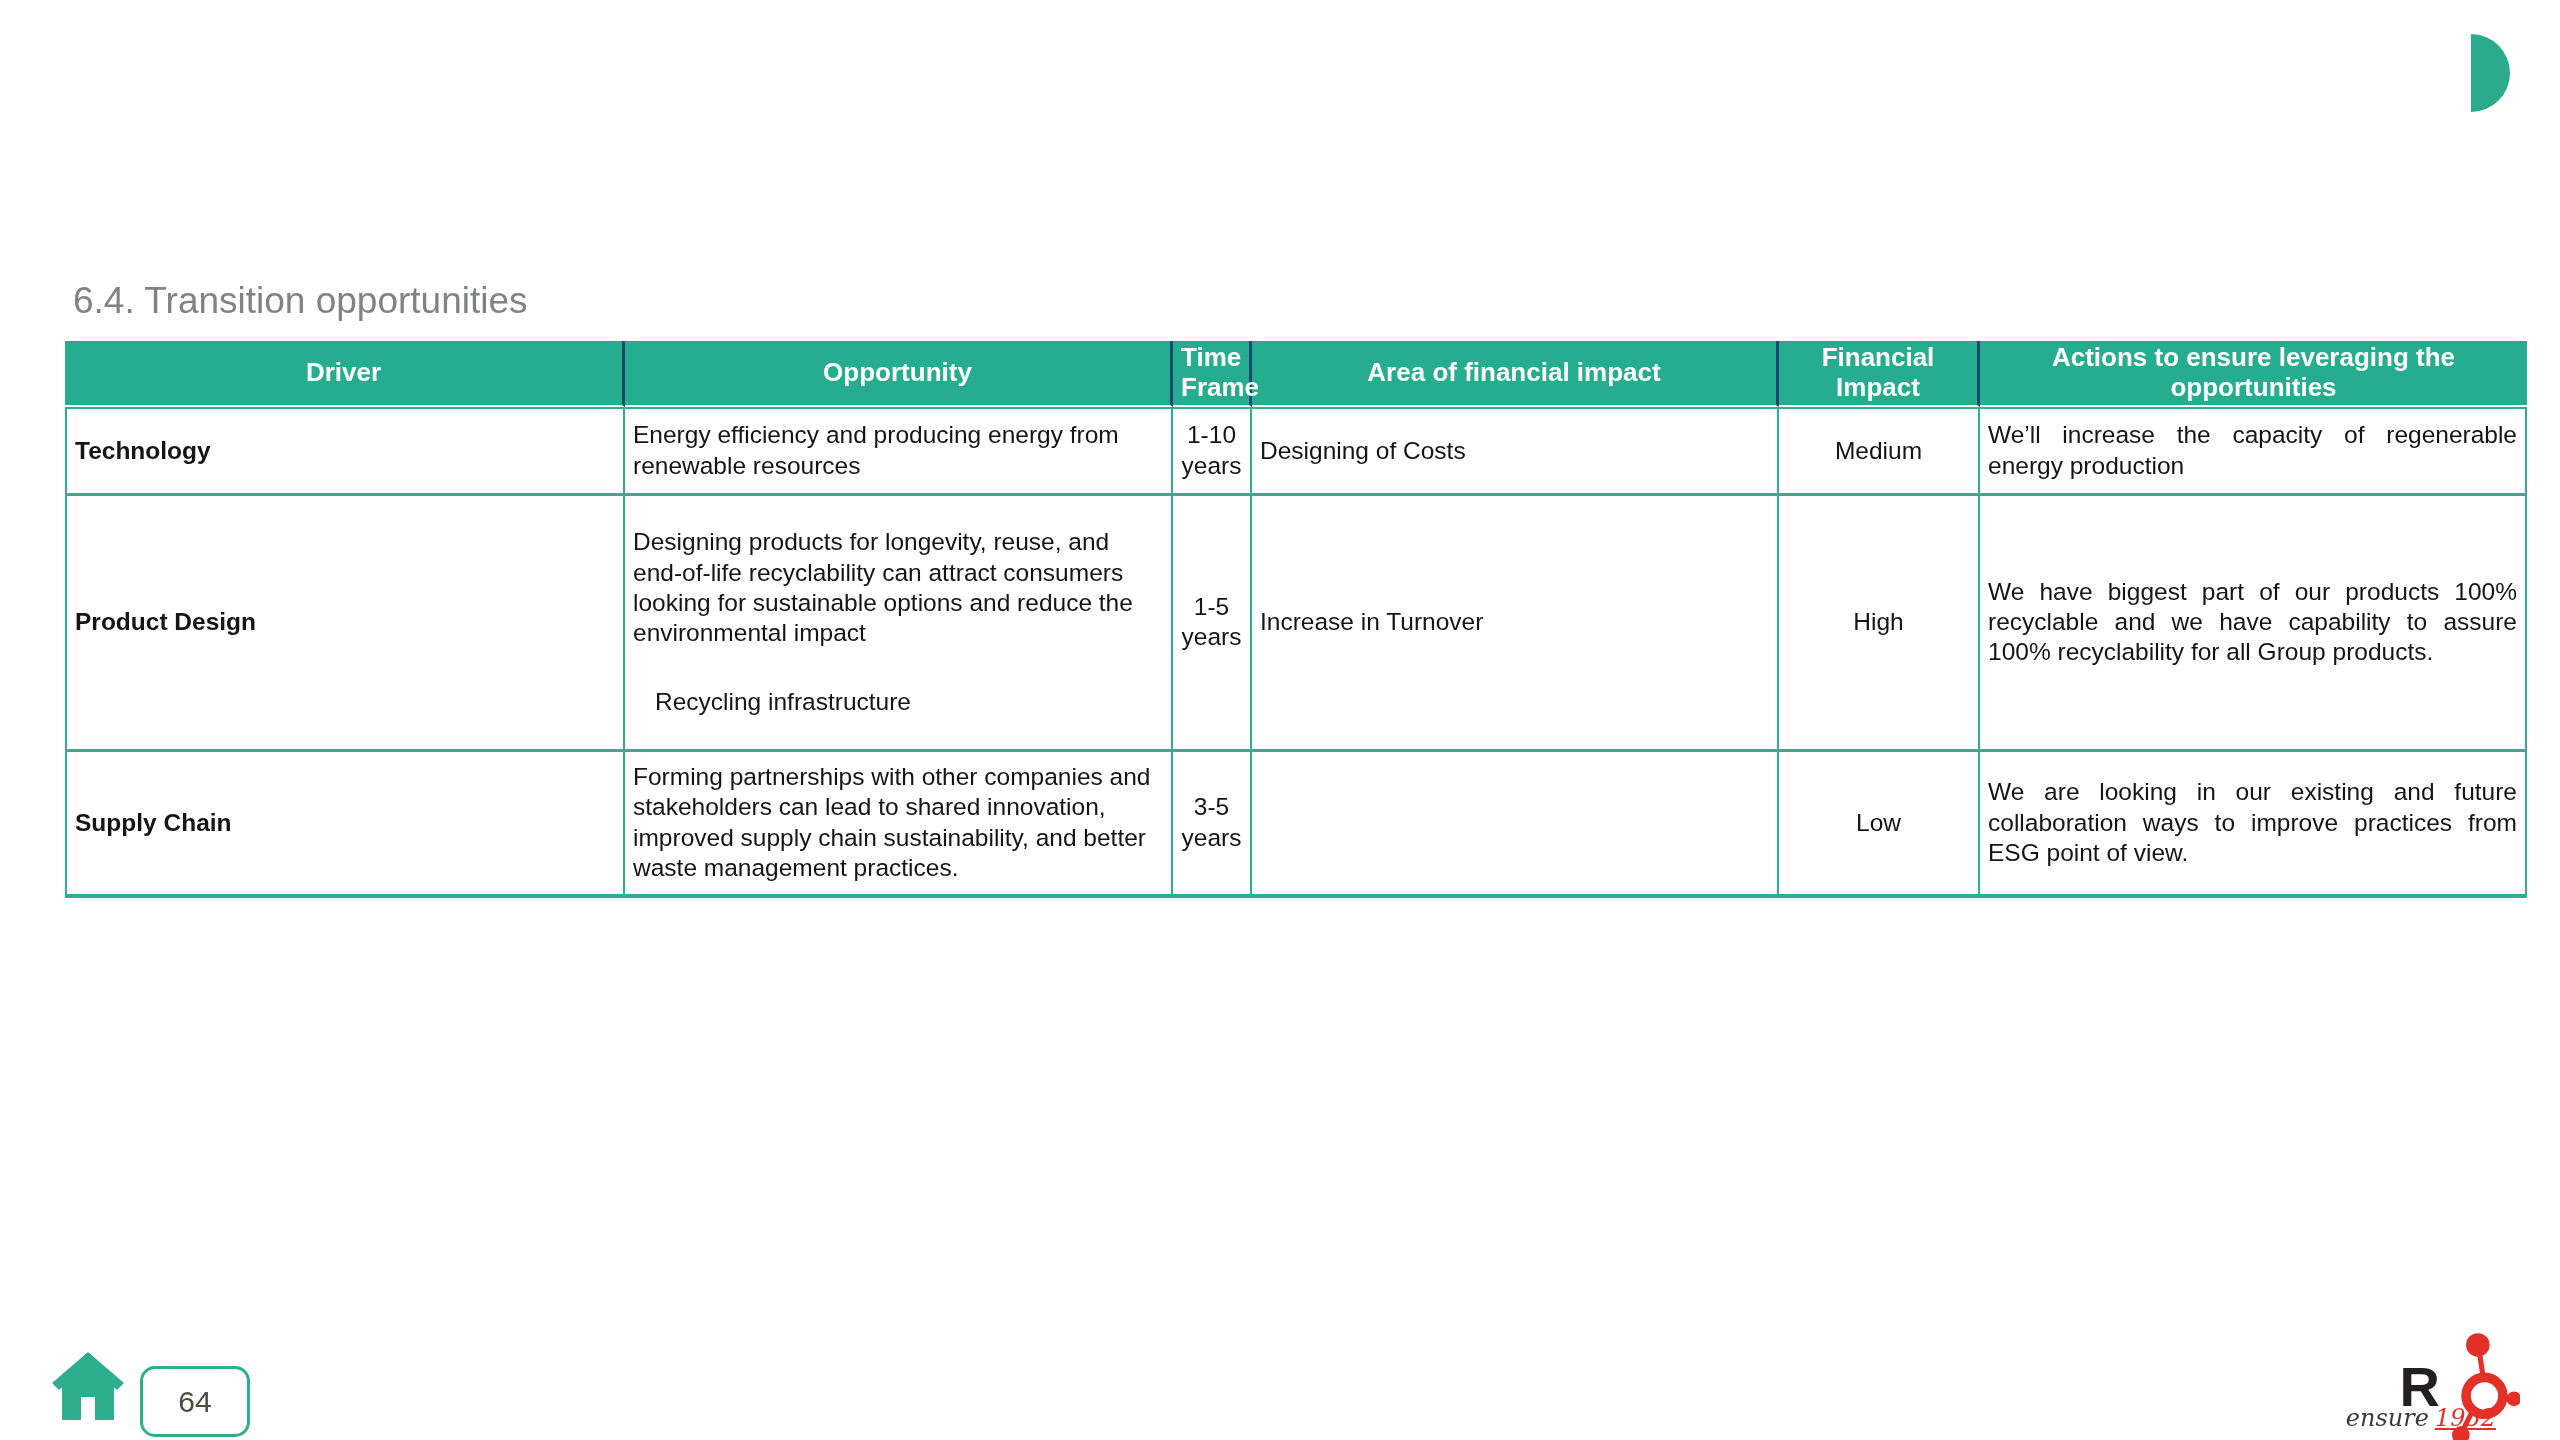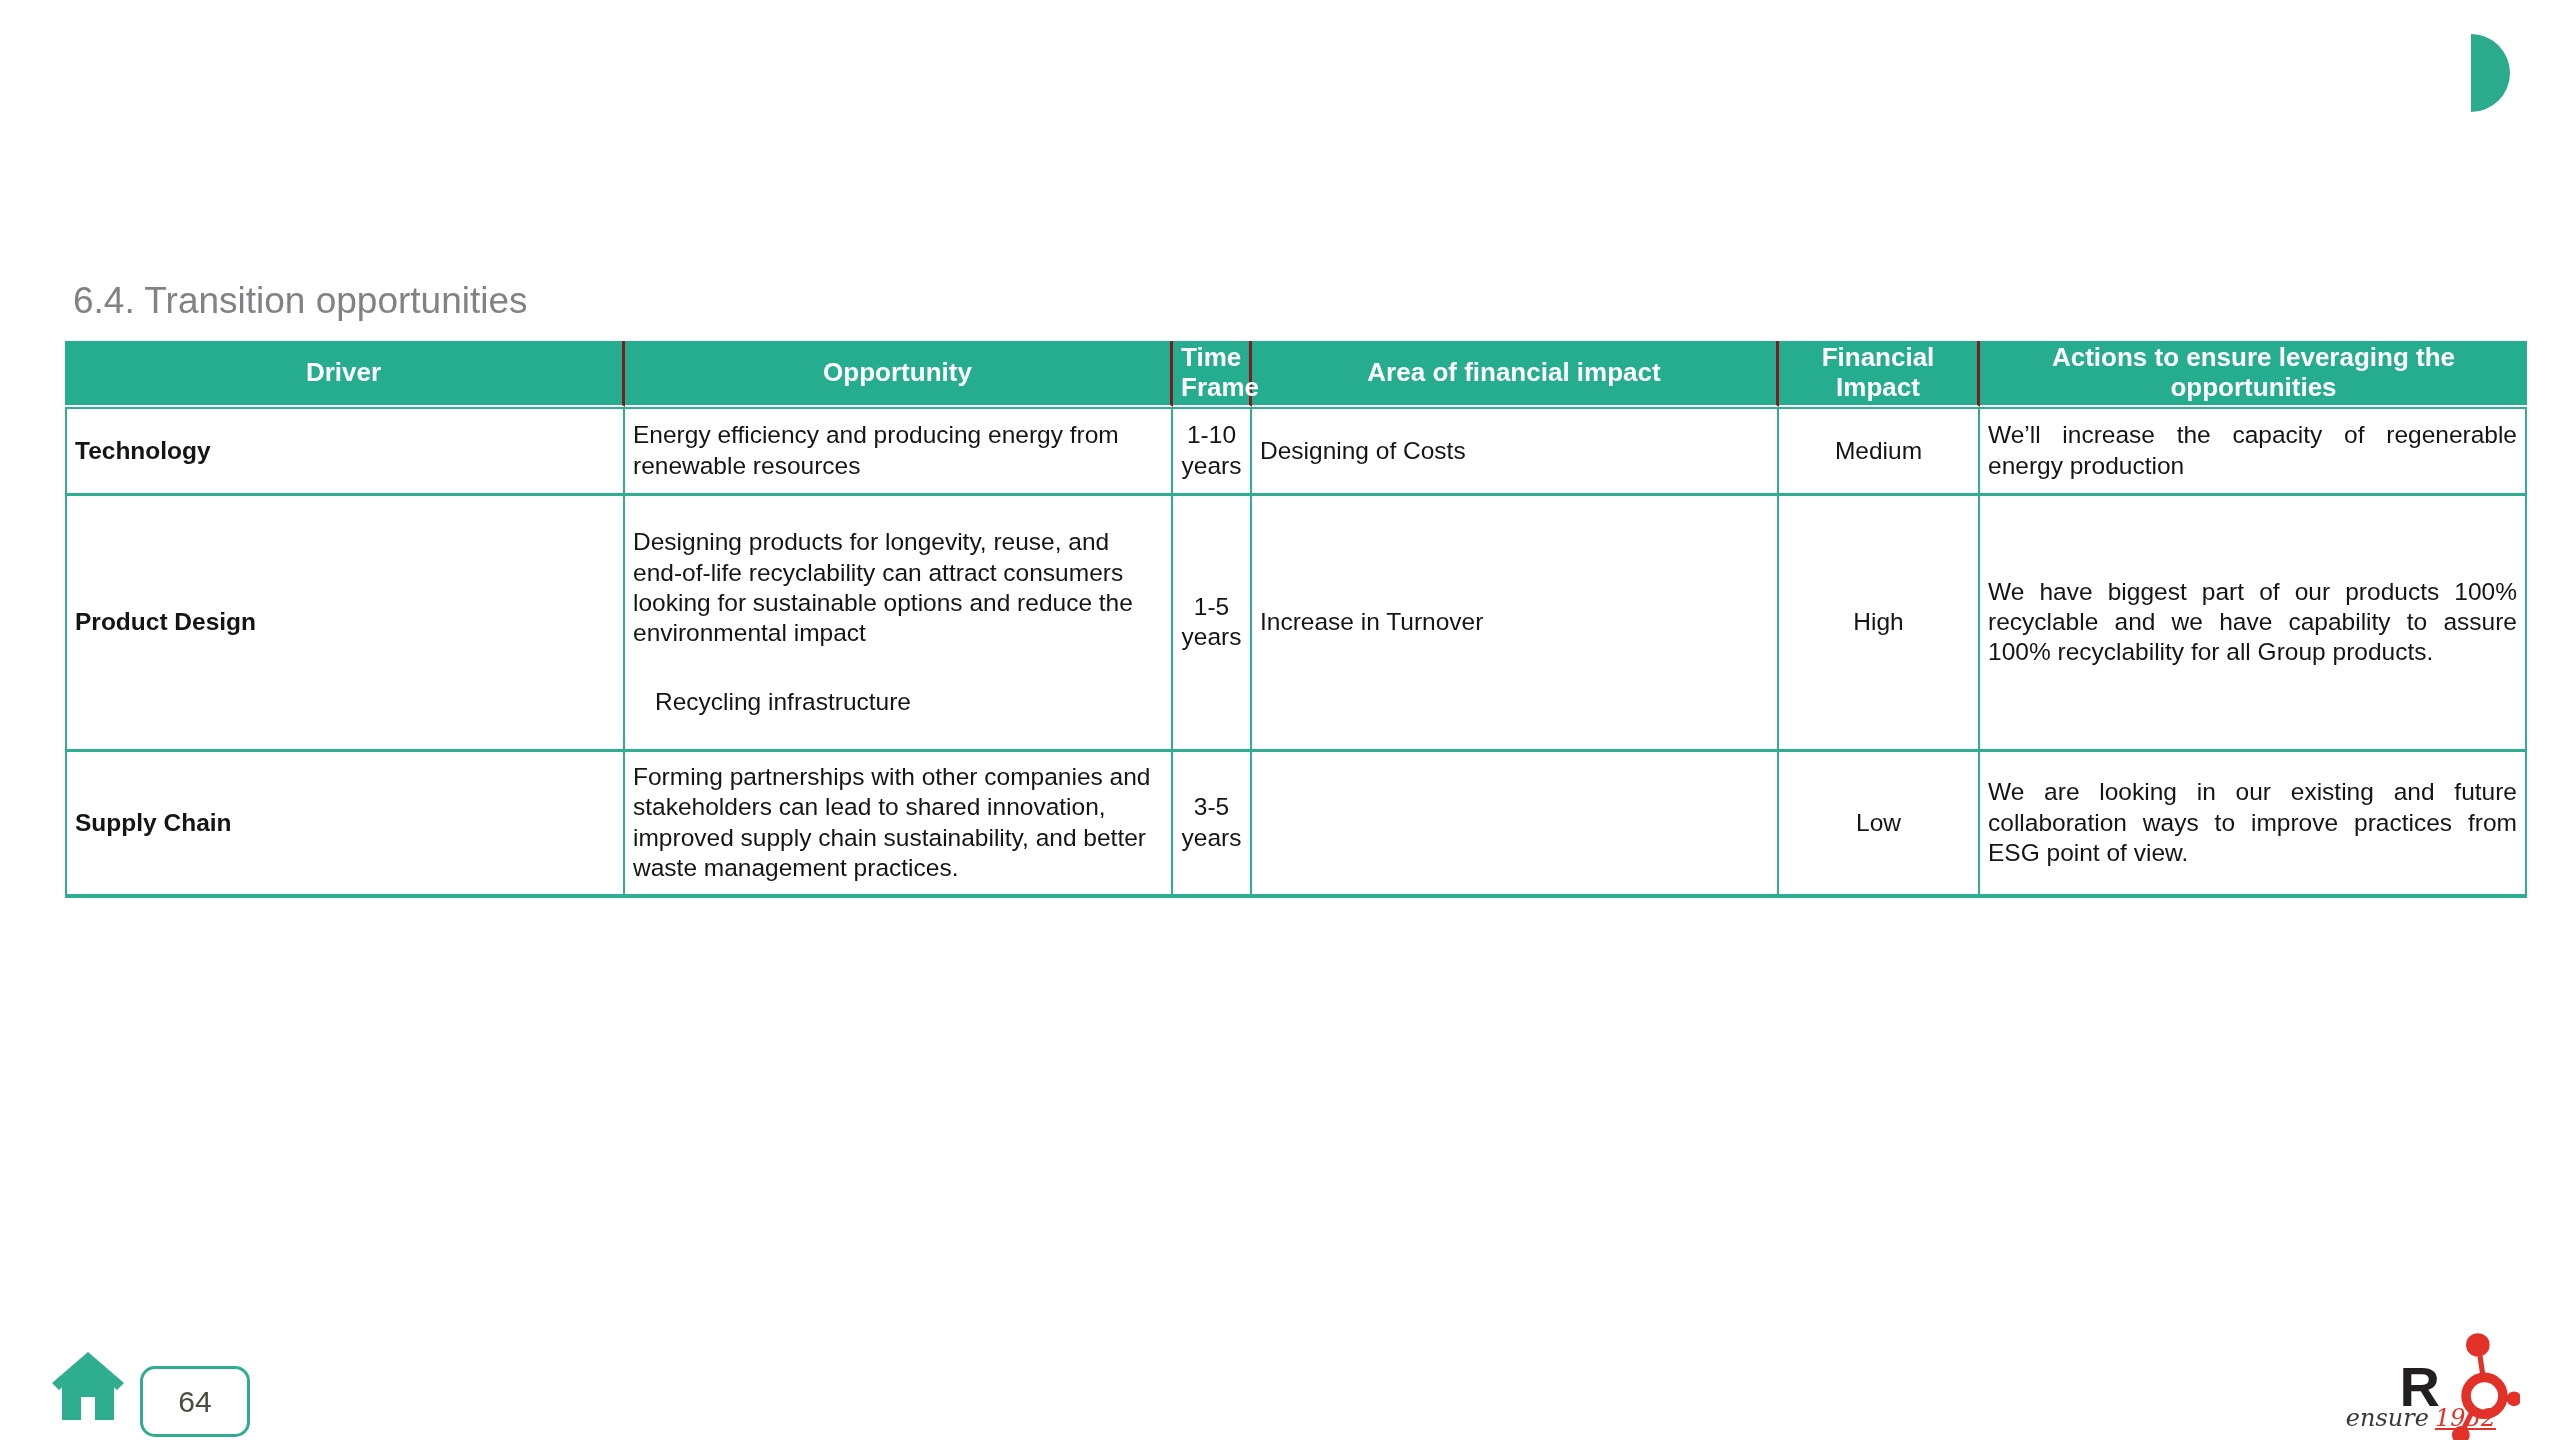--- a/index.html
+++ b/index.html
@@ -81,21 +81,21 @@
   table.opps th {
     background: #26AD90;
     color: #ffffff;
     font-weight: bold;
     font-size: 26px;
     height: 58px;
     vertical-align: middle;
     text-align: center;
     padding: 2px 8px;
     line-height: 1.15;
-    border-right: 3px solid #7f1d1d;
+    border-right: 3px solid #0c4a6e;
     border-bottom: 2px solid #ffffff;
   }
   table.opps th:last-child { border-right: none; }
   table.opps td {
     border-right: 2px solid #2FAE93;
     border-bottom: 3px solid #2FAE93;
     vertical-align: middle;
     padding: 4px 8px;
     line-height: 1.24;
     background: #ffffff;

